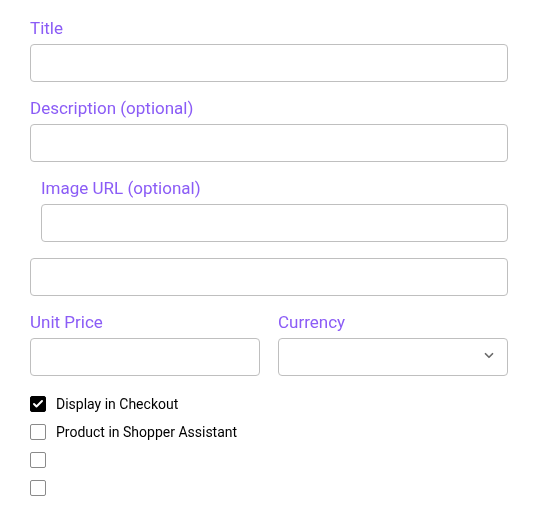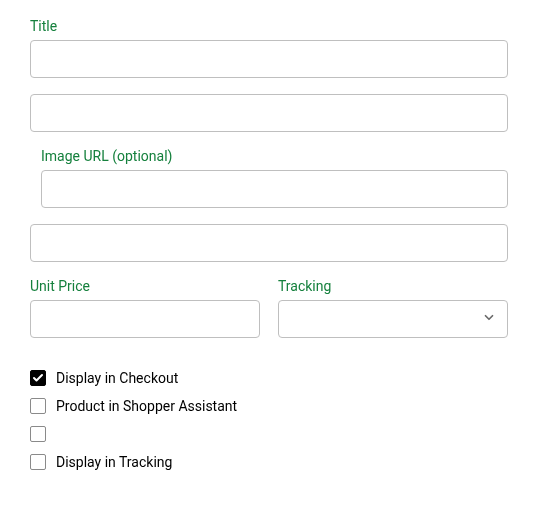--- a/index.html
+++ b/index.html
@@ -8,22 +8,22 @@
       background: #fff;
       width: 538px;
       height: 524px;
       padding: 18px 30px;
       color: #000;
     }
     .field {
       margin-bottom: 16px;
     }
     .field-label {
-      font-size: 14px;
-      color: #15803d;
+      font-size: 17px;
+      color: #8b5cf6;
       display: block;
       margin-bottom: 6px;
       font-weight: 400;
     }
     .text-input {
       width: 100%;
       height: 38px;
       border: 1px solid #bfbfbf;
       border-radius: 4px;
       padding: 0 10px;
@@ -60,21 +60,21 @@
       right: 12px;
       top: 50%;
       transform: translateY(-50%);
       pointer-events: none;
     }
     .checkbox-list {
       margin-top: 4px;
     }
     .checkbox-row {
       display: flex;
-      align-items: flex-end;
+      align-items: flex-start;
       gap: 10px;
       height: 28px;
     }
     .chk {
       width: 16px;
       height: 16px;
       border: 1px solid #8a8a8a;
       border-radius: 2px;
       background: #fff;
       display: inline-flex;
@@ -100,39 +100,40 @@
 <body>
 
 <form>
 
   <div class="field">
     <label class="field-label">Title</label>
     <input type="text" class="text-input" value="" style="">
   </div>
 
   <div class="field">
+    <label class="field-label">Description (optional)</label>
     <input type="text" class="text-input" value="" style="">
   </div>
 
   <div class="field indent-1">
     <label class="field-label">Image URL (optional)</label>
     <input type="text" class="text-input" value="" style="">
   </div>
 
   <div class="field">
     <input type="text" class="text-input" value="" style="">
   </div>
 
   <div class="two-col">
     <div class="field">
       <label class="field-label">Unit Price</label>
       <input type="text" class="text-input" value="" style="">
     </div>
     <div class="field">
-      <label class="field-label">Tracking</label>
+      <label class="field-label">Currency</label>
       <div class="select-wrap">
         <select class="select-input">
           <option></option>
         </select>
         <span class="select-chevron">
           <svg width="14" height="14" viewBox="0 0 24 24" fill="none" stroke="#6b6b6b" stroke-width="3" stroke-linecap="round" stroke-linejoin="round">
               <polyline points="6 9 12 15 18 9"></polyline>
             </svg>
         </span>
       </div>
@@ -154,18 +155,17 @@
       <span class="chk"></span>
       <span class="chk-label">Product in Shopper Assistant</span>
     </div>
 
     <div class="checkbox-row">
       <span class="chk"></span>
     </div>
 
     <div class="checkbox-row">
       <span class="chk"></span>
-      <span class="chk-label">Display in Tracking</span>
     </div>
 
   </div>
 
 </form>
 
 </body></html>

